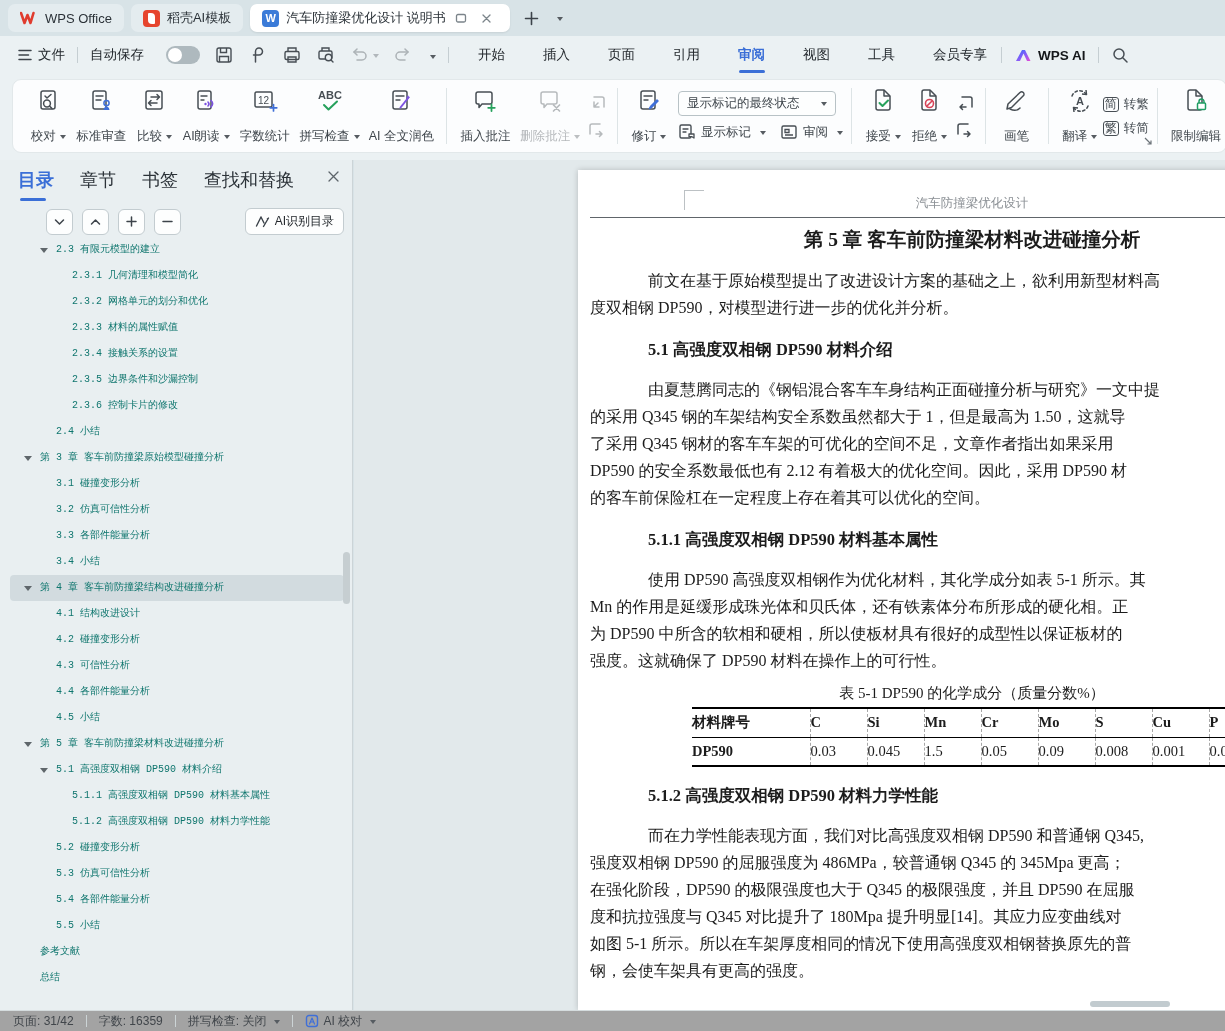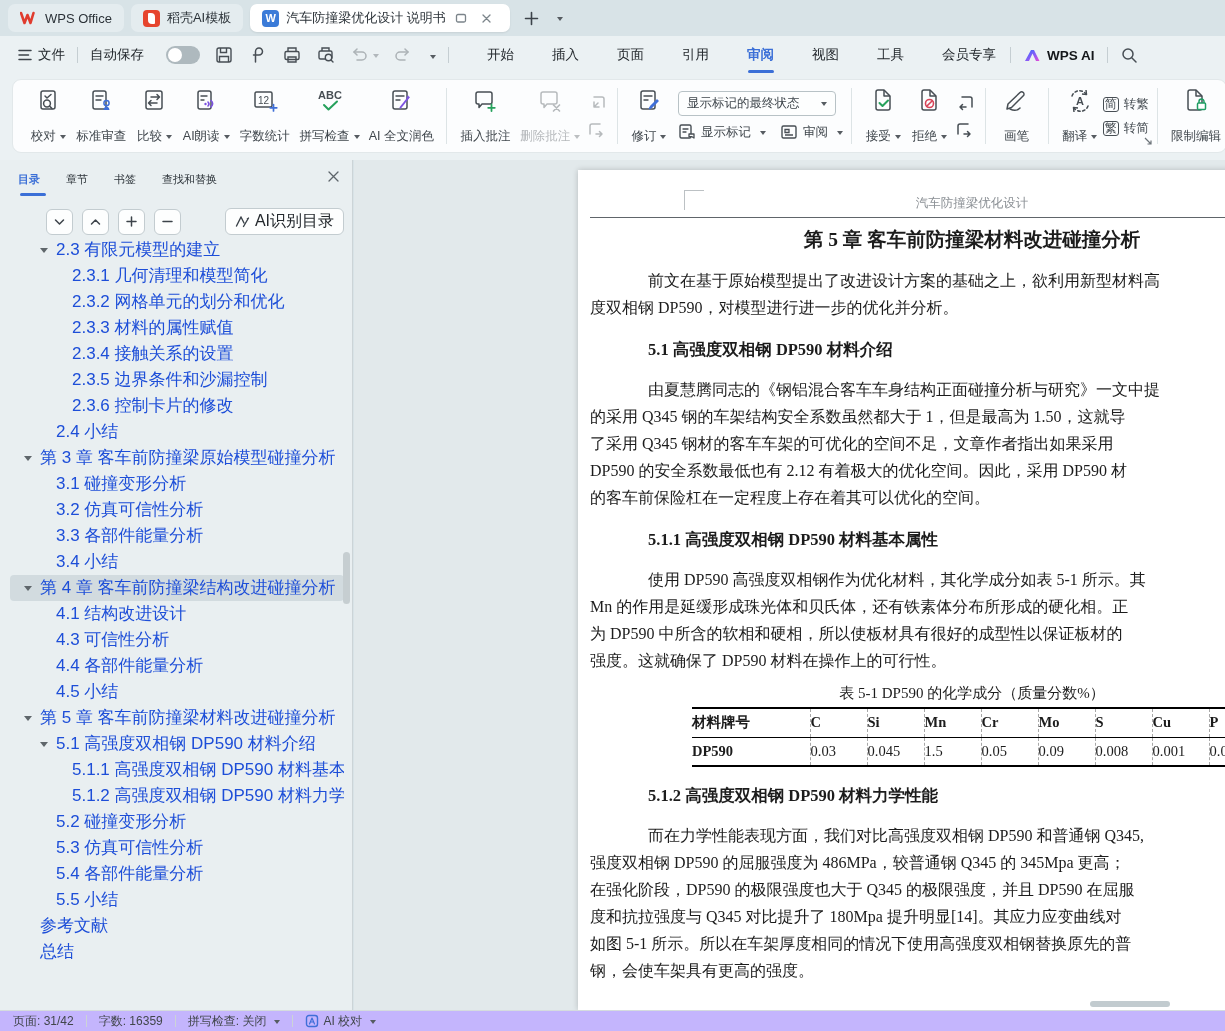--- a/index.html
+++ b/index.html
@@ -20,21 +20,21 @@
   .docer-badge::after{content:"";position:absolute;left:5px;top:3px;width:7px;height:11px;background:#fff;border-radius:1px 4px 1px 4px;}
 
   
   #menubar{position:absolute;left:0;top:36px;width:1225px;height:38px;background:#ebf1f3;display:flex;align-items:center;padding-left:18px;font-size:13.5px;}
   .msep{width:1px;height:16px;background:#c5ced2;margin:0 12px;}
   .mfile{display:flex;align-items:center;gap:6px;font-size:13.5px;color:#23282d;}
   .autosave{display:flex;align-items:center;gap:22px;color:#23282d;}
   .toggle{width:34px;height:18px;border-radius:9px;background:#aeb9be;position:relative;}
   .toggle::after{content:"";position:absolute;left:2px;top:2px;width:14px;height:14px;border-radius:50%;background:#fff;}
   .qicons{display:flex;align-items:center;gap:14px;margin-left:14px;}
-  .mtabs{display:flex;align-items:center;gap:34px;margin-left:24px;}
+  .mtabs{display:flex;align-items:center;gap:34px;margin-left:15px;}
   .mtab{position:relative;color:#23282d;padding:8px 2px;}
   .mtab.active{color:#3b6fd7;font-weight:bold;}
   .mtab.active::after{content:"";position:absolute;left:50%;transform:translateX(-50%);bottom:-1px;width:26px;height:3px;border-radius:2px;background:#3b6fd7;}
   .wpsai{display:flex;align-items:center;gap:6px;font-weight:bold;color:#14171a;}
 
   
   #ribbonzone{position:absolute;left:0;top:74px;width:1225px;height:86px;background:#ebf1f3;}
   #ribboncard{position:absolute;left:12px;top:5px;width:1215px;height:74px;background:#fcfdfe;border:1px solid #e2e8ea;border-radius:9px;display:flex;align-items:center;padding-left:12px;overflow:hidden;}
   .rbtn{display:flex;flex-direction:column;align-items:center;justify-content:center;gap:14px;min-width:46px;padding:0 7px;height:64px;border-radius:6px;}
   .rlabel{font-size:12.5px;color:#3f464c;white-space:nowrap;display:flex;align-items:center;}
@@ -42,30 +42,30 @@
   .rcol{display:flex;flex-direction:column;justify-content:center;gap:7px;}
   .rrow{display:flex;align-items:center;gap:14px;}
   .smallbtn{width:24px;height:20px;display:flex;align-items:center;justify-content:center;}
   .combo{display:flex;align-items:center;justify-content:space-between;width:158px;height:25px;border:1px solid #b8c2c6;border-radius:4px;padding:0 8px;font-size:12.5px;background:#fdfefe;color:#3f464c;white-space:nowrap;}
   .inline-ic{display:flex;align-items:center;gap:5px;font-size:12.5px;color:#3f464c;white-space:nowrap;}
   .corner-expand{position:absolute;}
 
   
   #main{position:absolute;left:0;top:160px;width:1225px;height:850px;}
   #sidebar{position:absolute;left:0;top:0;width:353px;height:850px;background:#e9eff1;border-right:1px solid #ccd4d7;overflow:hidden;}
-  .stabs{display:flex;align-items:center;gap:26px;padding:12px 0 0 18px;font-size:11px;height:36px;position:relative;}
+  .stabs{display:flex;align-items:center;gap:26px;padding:12px 0 0 18px;font-size:18px;height:36px;position:relative;}
   .stab{position:relative;color:#2b3238;padding-bottom:9px;}
   .stab.active{color:#3b6fd7;font-weight:bold;}
   .stab.active::after{content:"";position:absolute;left:2px;bottom:0;width:26px;height:3px;border-radius:2px;background:#3b6fd7;}
   .sclose{position:absolute;right:12px;top:10px;}
   .stoolbar{display:flex;align-items:center;gap:9px;padding:12px 8px 8px 46px;}
   .tbtn{width:27px;height:26px;background:#fdfefe;border:1px solid #c3ccd0;border-radius:6px;display:flex;align-items:center;justify-content:center;}
-  .aibtn{margin-left:auto;height:27px;border:1px solid #c3ccd0;border-radius:6px;background:#fdfefe;display:flex;align-items:center;gap:5px;padding:0 9px;font-size:16px;color:#23282d;white-space:nowrap;}
+  .aibtn{margin-left:auto;height:27px;border:1px solid #c3ccd0;border-radius:6px;background:#fdfefe;display:flex;align-items:center;gap:5px;padding:0 9px;font-size:12px;color:#23282d;white-space:nowrap;}
   #toclist{margin-top:-6px;}
-  .toc-item{position:relative;height:26px;line-height:26px;font-size:17px;color:#1d4ed8;margin:0 8px 0 10px;border-radius:4px;white-space:nowrap;overflow:hidden;}
+  .toc-item{position:relative;height:26px;line-height:26px;font-size:10px;color:#0f766e;margin:0 8px 0 10px;border-radius:4px;white-space:nowrap;overflow:hidden;font-family:Liberation Mono, monospace;}
   .toc-item.l1{padding-left:30px;}
   .toc-item.l2{padding-left:46px;}
   .toc-item.l3{padding-left:62px;}
   .toc-item.selected{background:#d2dbdf;}
   .toc-item .tri{position:absolute;top:11px;width:0;height:0;border:4px solid transparent;border-top:5px solid #5f666b;visibility:hidden;}
   .toc-item.l1 .tri{left:14px;}
   .toc-item.l2 .tri{left:30px;}
   .toc-item.arrow .tri{visibility:visible;}
   #sidescroll{position:absolute;right:2px;top:392px;width:7px;height:52px;border-radius:4px;background:#c6ced1;}
 
@@ -82,21 +82,21 @@
   .dochead{margin-top:17px;padding-left:58px;font-size:16.5px;font-weight:bold;line-height:24px;white-space:nowrap;}
   .tcaption{margin-top:9px;text-align:center;font-size:15px;line-height:20px;}
   .dtable{border-collapse:collapse;table-layout:fixed;margin-left:102px;margin-top:4px;border-top:2px solid #000;border-bottom:2px solid #000;font-size:14.5px;}
   .dtable th,.dtable td{width:57px;height:29px;text-align:left;border-left:1px dashed #a8a8a8;padding:0;}
   .dtable th:first-child,.dtable td:first-child{width:118px;border-left:none;}
   .dtable th{font-weight:bold;border-bottom:1px solid #000;}
   .dtable td:first-child{font-weight:bold;}
   #hscroll{position:absolute;left:736px;bottom:3px;width:80px;height:6px;border-radius:3px;background:#c2cbcf;}
 
   
-  #statusbar{position:absolute;left:0;top:1010px;width:1225px;height:21px;background:#c4b5fd;border-top:1px solid #d5dcde;display:flex;align-items:center;font-size:12px;color:#41464b;padding-left:13px;}
+  #statusbar{position:absolute;left:0;top:1010px;width:1225px;height:21px;background:#a3a3a3;border-top:1px solid #d5dcde;display:flex;align-items:center;font-size:12px;color:#41464b;padding-left:13px;}
   .ssep{width:1px;height:12px;background:#ccd4d6;margin:0 12px;}
   .sitem{display:flex;align-items:center;white-space:nowrap;gap:4px;}
 </style>
 </head>
 <body>
 
 <div id="tabbar">
   <div class="wtab">
     <span class="ticon">
       <svg width="18" height="14" viewBox="0 0 18 14">
@@ -587,20 +587,24 @@
         <div class="toc-item l1 arrow selected">
           <span class="tri"></span>
           <span>第 4 章 客车前防撞梁结构改进碰撞分析</span>
         </div>
 
         <div class="toc-item l2">
           
           <span>4.1 结构改进设计</span>
         </div>
 
+        <div class="toc-item l2">
+          
+          <span>4.2 碰撞变形分析</span>
+        </div>
 
         <div class="toc-item l2">
           
           <span>4.3 可信性分析</span>
         </div>
 
         <div class="toc-item l2">
           
           <span>4.4 各部件能量分析</span>
         </div>

